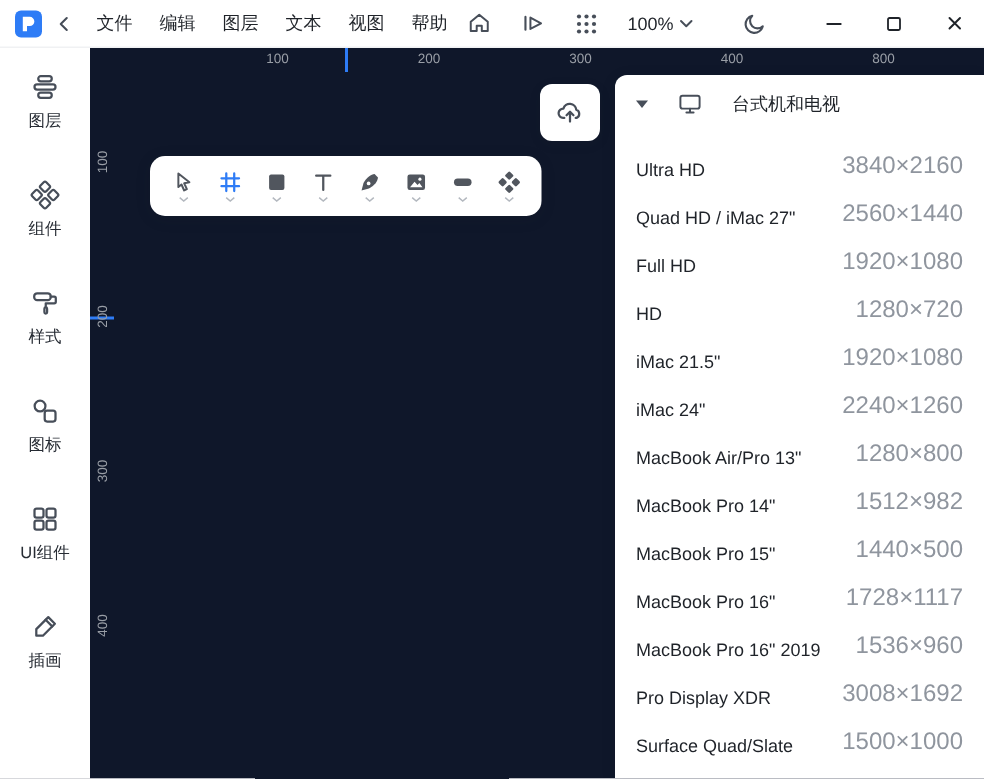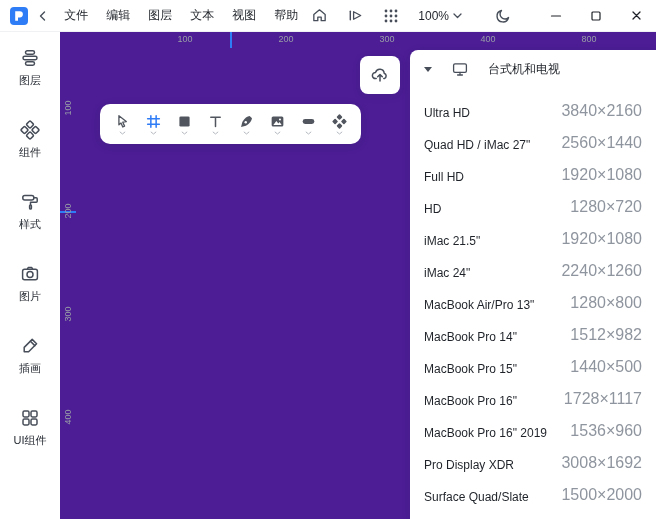--- a/index.html
+++ b/index.html
@@ -19,21 +19,21 @@
   .moon-btn { margin-left:14px; }
   .win-controls { display:flex; margin-left:10px; }
   .win-btn { width:40px; height:32px; display:flex; align-items:center; justify-content:center; }
 
   
   .sidebar { position:absolute; left:0; top:32px; bottom:0; width:60px; background:#fff; display:flex; flex-direction:column; align-items:center; padding-top:16px; gap:32px; }
   .side-item { display:flex; flex-direction:column; align-items:center; gap:5px; width:100%; cursor:default; }
   .side-item .lbl { font-size:11px; color:#262b33; }
 
   
-  .workspace { position:absolute; left:60px; top:32px; right:0; bottom:0; background:#4c1d95; overflow:hidden;text-decoration:underline; }
+  .workspace { position:absolute; left:60px; top:32px; right:0; bottom:0; background:#0f172a; overflow:hidden;text-decoration:underline; }
   .hr-num { position:absolute; top:2px; transform:translateX(-50%); font-size:9px; color:#999ea6; }
   .vr-num { position:absolute; left:8px; transform:translate(-50%,-50%) rotate(-90deg); font-size:9px; color:#999ea6; }
   .h-ruler { position:absolute; left:0; top:0; right:0; height:16px; }
   .v-ruler { position:absolute; left:0; top:16px; width:16px; bottom:0; }
   .tick-h { position:absolute; left:170px; top:0; width:2px; height:16px; background:var(--accent,#2e7cf6); }
   .tick-v { position:absolute; left:0; top:163px; width:16px; height:2px; background:var(--accent,#2e7cf6); }
 
   
   .float-toolbar { position:absolute; left:40px; top:72px; height:40px; background:#fff; border-radius:10px; box-shadow:0 2px 10px rgba(31,35,41,.14); display:flex; align-items:center; padding:0 8px; gap:3px; }
   .tool { width:28px; height:36px; display:flex; flex-direction:column; align-items:center; justify-content:center; gap:1px; border-radius:6px; cursor:default; }
@@ -155,42 +155,41 @@
     </div>
     <div class="side-item">
       <svg width="20" height="20" viewBox="0 0 20 20" fill="none" stroke="#474e59" stroke-width="1.5" stroke-linejoin="round" stroke-linecap="round">
         <rect x="2.8" y="3.5" width="11" height="4.6" rx="2"></rect>
           <path d="M13.8 5.8 h2.4 a1 1 0 0 1 1 1 v2.4 a1 1 0 0 1 -1 1 h-5.7 v2.2"></path>
           <rect x="9.6" y="12.9" width="1.8" height="4.2" rx="0.9"></rect>
       </svg>
       <span class="lbl">样式</span>
     </div>
     <div class="side-item">
-      <svg width="20" height="20" viewBox="0 0 20 20" fill="none" stroke="#474e59" stroke-width="1.5" stroke-linejoin="round">
-        <path d="M7.3 5.2 L8.4 3.4 H11.6 L12.7 5.2"></path>
-          <rect x="2.6" y="5.2" width="14.8" height="10.6" rx="2"></rect>
-          <circle cx="10" cy="10.4" r="3"></circle>
-      </svg>
-      <span class="lbl">图片</span>
-    </div>
-    <div class="side-item">
-      <svg width="20" height="20" viewBox="0 0 20 20" fill="none" stroke="#474e59" stroke-width="1.5" stroke-linejoin="round" stroke-linecap="round">
-        <path d="M12.2 3.4 L16.6 7.8 L8.6 15.8 H4.2 V11.4 Z"></path>
-          <path d="M10.4 5.2 L14.8 9.6"></path>
-      </svg>
-      <span class="lbl">插画</span>
+      <svg width="20" height="20" viewBox="0 0 20 20" fill="none" stroke="#474e59" stroke-width="1.5">
+        <circle cx="6.7" cy="6.7" r="3.6"></circle>
+          <rect x="9.8" y="9.8" width="7.2" height="7.2" rx="1.6"></rect>
+      </svg>
+      <span class="lbl">图标</span>
     </div>
     <div class="side-item">
       <svg width="20" height="20" viewBox="0 0 20 20" fill="none" stroke="#474e59" stroke-width="1.5">
         <rect x="3" y="3" width="6" height="6" rx="1.4"></rect>
           <rect x="11" y="3" width="6" height="6" rx="1.4"></rect>
           <rect x="3" y="11" width="6" height="6" rx="1.4"></rect>
           <rect x="11" y="11" width="6" height="6" rx="1.4"></rect>
       </svg>
       <span class="lbl">UI组件</span>
+    </div>
+    <div class="side-item">
+      <svg width="20" height="20" viewBox="0 0 20 20" fill="none" stroke="#474e59" stroke-width="1.5" stroke-linejoin="round" stroke-linecap="round">
+        <path d="M12.2 3.4 L16.6 7.8 L8.6 15.8 H4.2 V11.4 Z"></path>
+          <path d="M10.4 5.2 L14.8 9.6"></path>
+      </svg>
+      <span class="lbl">插画</span>
     </div>
   </div>
 
   <div class="workspace">
     <div class="h-ruler">
         <div class="tick-h"></div>
         <span class="hr-num" style="left: 125px;">100</span>
         <span class="hr-num" style="left: 226px;">200</span>
         <span class="hr-num" style="left: 327px;">300</span>
         <span class="hr-num" style="left: 428px;">400</span>
@@ -352,21 +351,21 @@
             <span class="preset-size">1536×960</span>
           </div>
 
           <div class="preset-row">
             <span class="preset-name">Pro Display XDR</span>
             <span class="preset-size">3008×1692</span>
           </div>
 
           <div class="preset-row">
             <span class="preset-name">Surface Quad/Slate</span>
-            <span class="preset-size">1500×2000</span>
+            <span class="preset-size">1500×1000</span>
           </div>
 
           <div class="preset-row">
             <span class="preset-name">Pixelbook</span>
             <span class="preset-size">1200×800</span>
           </div>
         </div>
     </div>
   </div>
 

